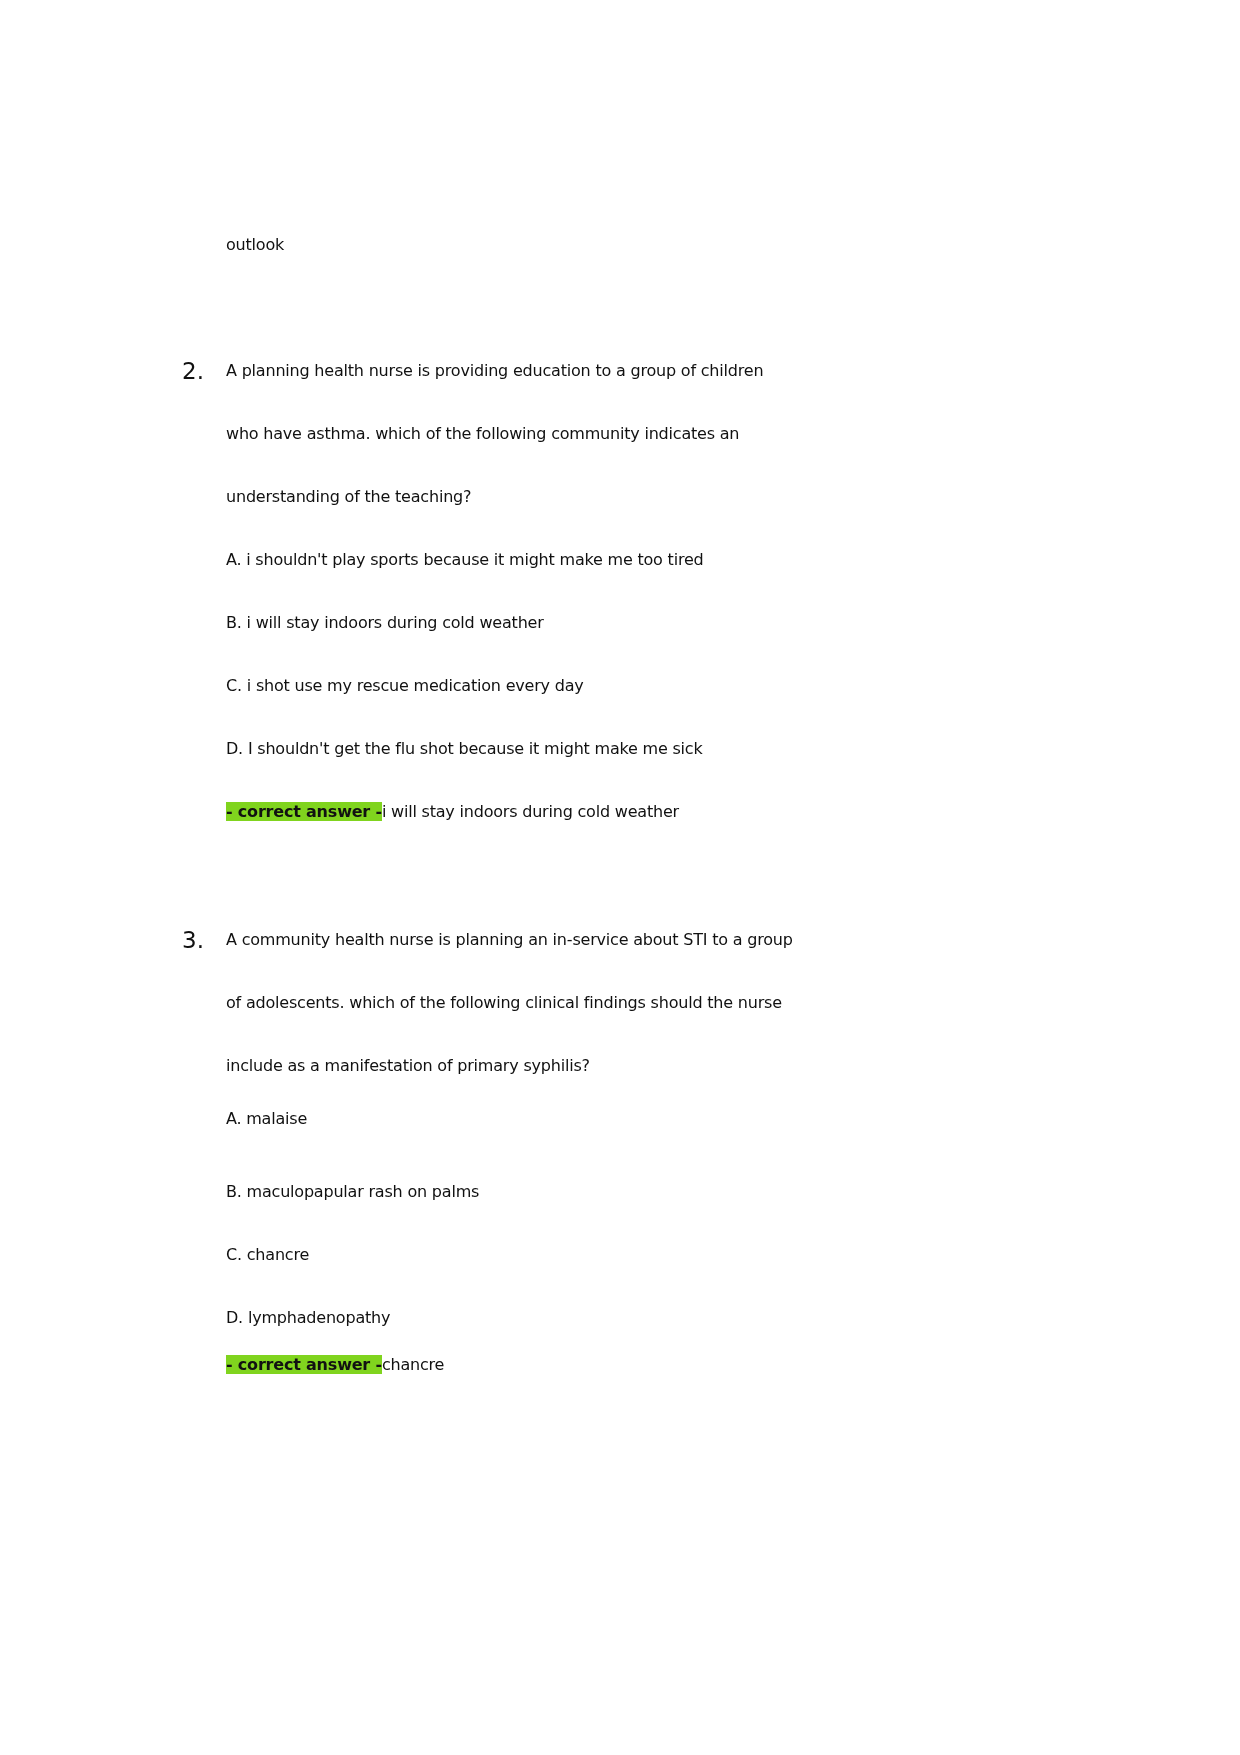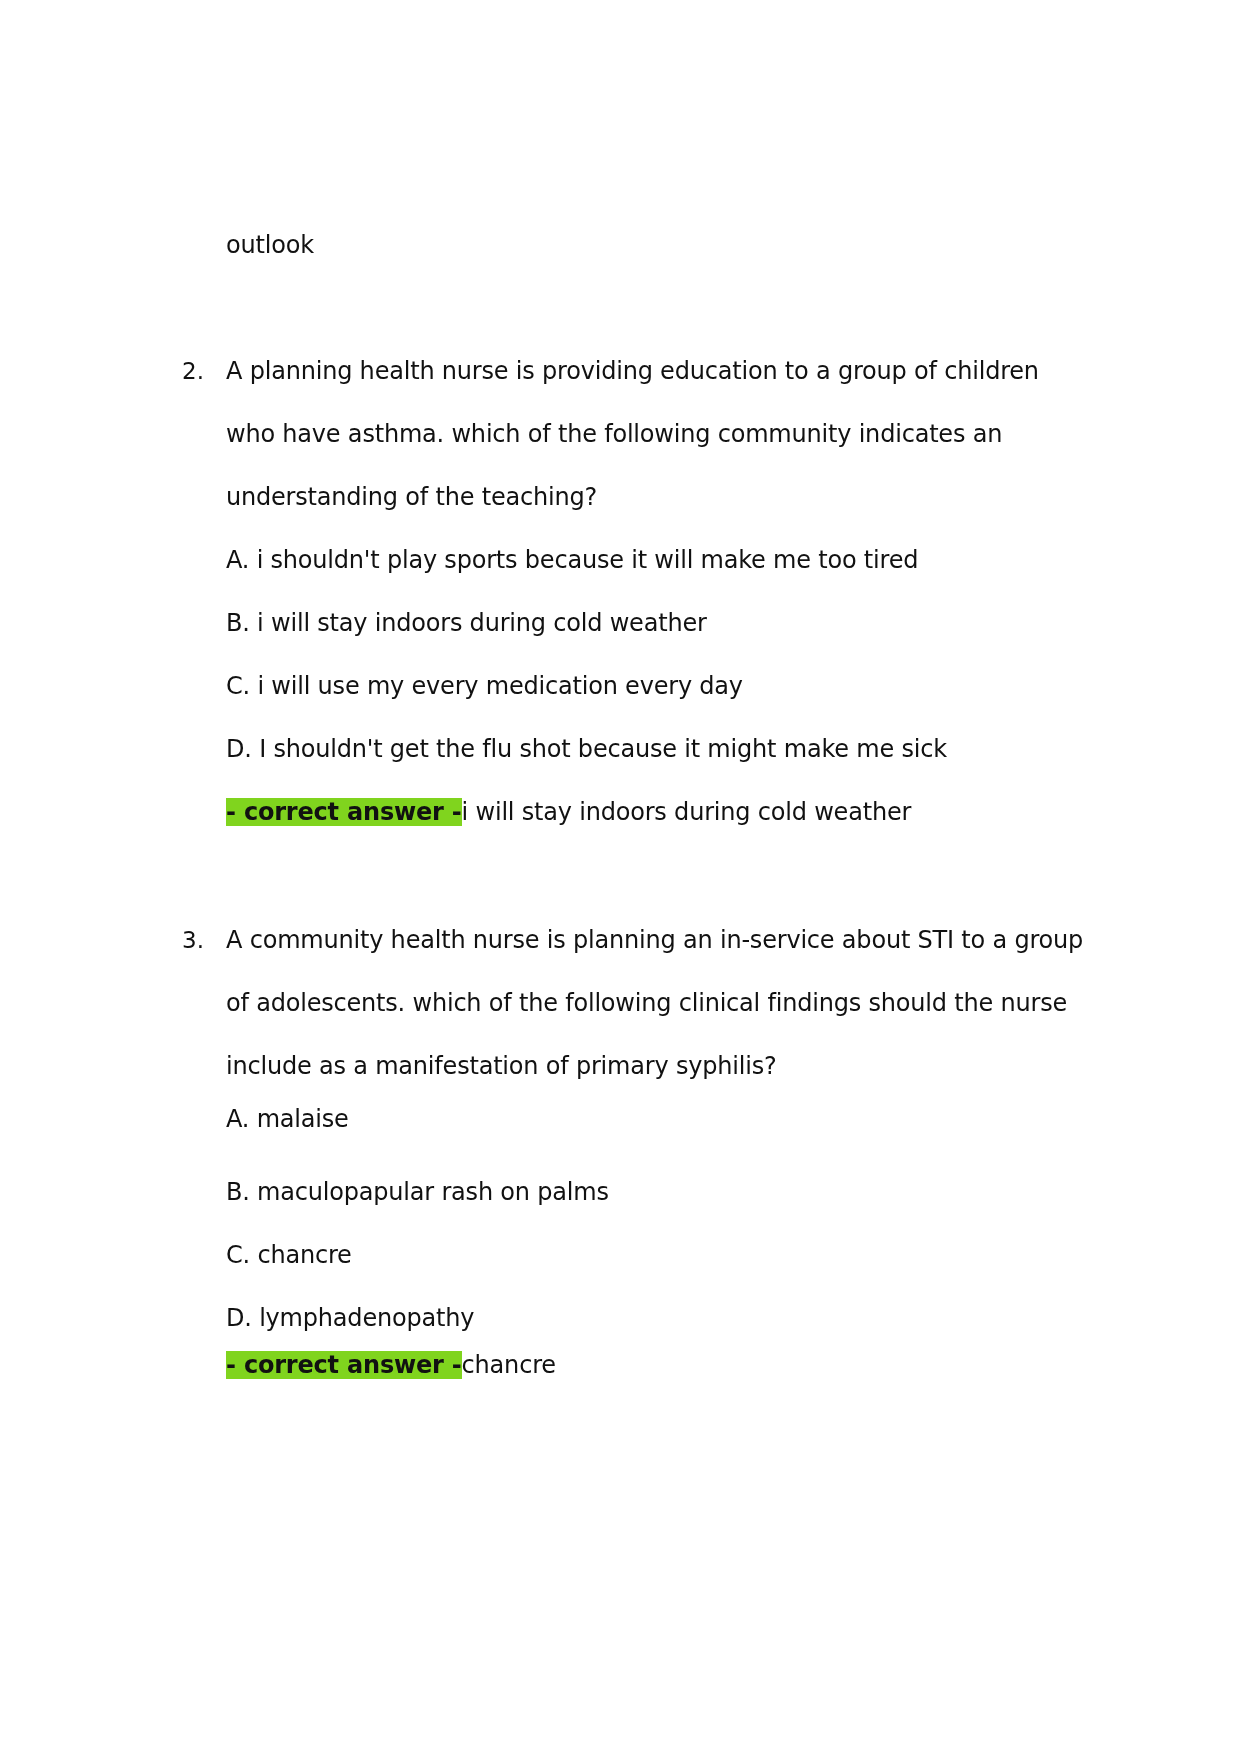--- a/index.html
+++ b/index.html
@@ -1,35 +1,35 @@
 <!DOCTYPE html>
 <html><head>
 <meta charset="utf-8">
 <style>
   html, body { margin:0; padding:0; background:#ffffff; }
   body { width:1240px; height:1755px; position:relative; overflow:hidden;
          font-family:"DejaVu Sans", "Liberation Sans", sans-serif; color:#111; }
-  .line { position:absolute; left:226px; font-size:24px; line-height:30px; white-space:nowrap; letter-spacing:-0.2px; }
+  .line { position:absolute; left:226px; font-size:16px; line-height:30px; white-space:nowrap; letter-spacing:-0.2px; }
   .num { position:absolute; left:182px; font-size:23px; line-height:30px; }
   .hl { background:#7ed321; background:#80d41e;font-weight:bold; }
 </style>
 </head>
 <body>
 
 <div>
   <div class="line" style="top:230px">outlook</div>
 
   <div>
     <div class="num" style="top:356px">2.</div>
     <div class="line" style="top:356px">A planning health nurse is providing education to a group of children</div>
     <div class="line" style="top:419px">who have asthma. which of the following community indicates an</div>
     <div class="line" style="top:482px">understanding of the teaching?</div>
-    <div class="line" style="top:545px">A. i shouldn't play sports because it will make me too tired</div>
+    <div class="line" style="top:545px">A. i shouldn't play sports because it might make me too tired</div>
     <div class="line" style="top:608px">B. i will stay indoors during cold weather</div>
-    <div class="line" style="top:671px">C. i will use my every medication every day</div>
+    <div class="line" style="top:671px">C. i shot use my rescue medication every day</div>
     <div class="line" style="top:734px">D. I shouldn't get the flu shot because it might make me sick</div>
     <div class="line" style="top:797px">
       <span class="hl">- correct answer -</span><span>i will stay indoors during cold weather</span>
     </div>
   </div>
 
   <div>
     <div class="num" style="top:925px">3.</div>
     <div class="line" style="top:925px">A community health nurse is planning an in-service about STI to a group</div>
     <div class="line" style="top:988px">of adolescents. which of the following clinical findings should the nurse</div>

